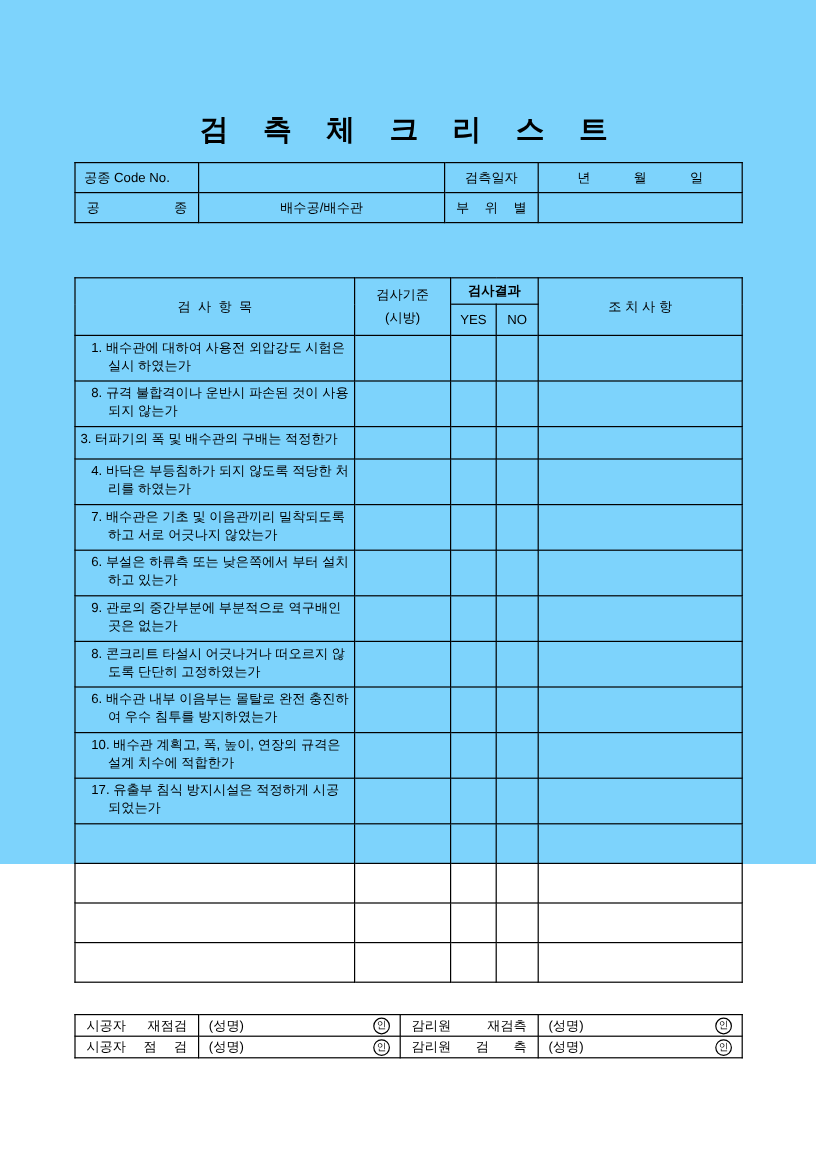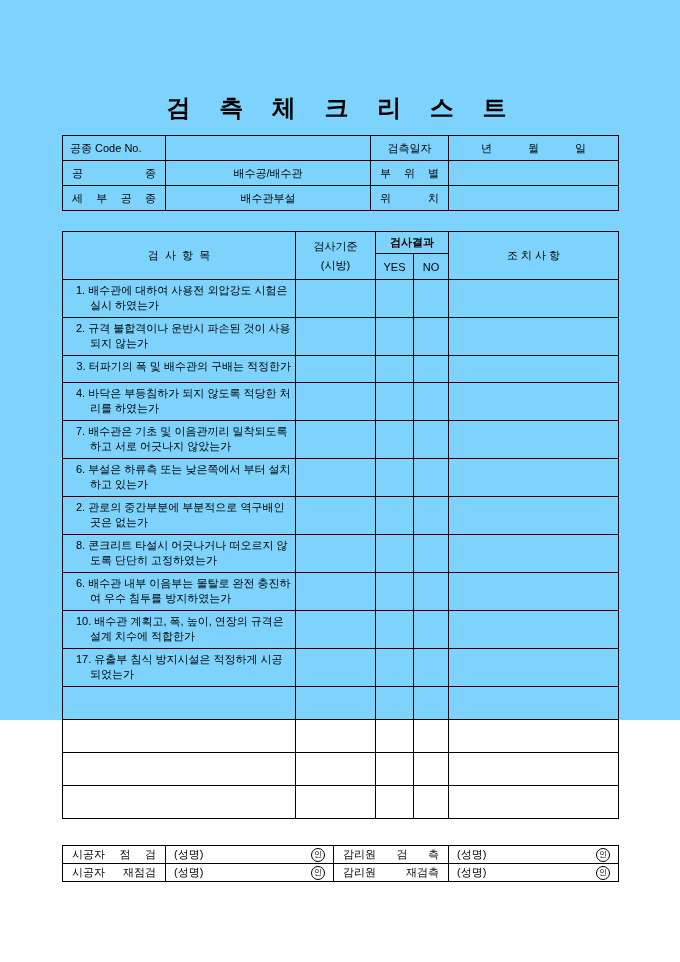--- a/index.html
+++ b/index.html
@@ -51,21 +51,21 @@
   .pre { white-space: pre; }
   .std-head div { line-height: 1.7; }
   .item-cell {
     text-align: left;
     padding: 3px 4px 3px 18px;
     text-indent: -14px;
     line-height: 1.35;
     vertical-align: top;
   }
   .row-2line td { height: 38px; padding-left: 27px; }
-  .row-1line td { height: 27px; text-align: right; }
+  .row-1line td { height: 27px; }
   .row-empty td { height: 33px; }
 
   
   .sign-table { top: 845px; }
   .sign-table td { height: 18px; }
   .sign-inner {
     display: flex; justify-content: space-between; align-items: center;
     padding: 0 8px;
   }
   .seal {
@@ -93,26 +93,20 @@
       <tr>
         <td class="cell-left">공종 Code No.</td>
         <td class="cell-center"></td>
         <td class="cell-center">검측일자</td>
         <td class="date-cell">년 월 일</td>
       </tr>
       <tr>
         <td class="cell-justify">공 종</td>
         <td class="cell-center">배수공/배수관</td>
         <td class="cell-justify">부 위 별</td>
-        <td class="cell-center"></td>
-      </tr>
-      <tr>
-        <td class="cell-justify">세 부 공 종</td>
-        <td class="cell-center">배수관부설</td>
-        <td class="cell-justify">위 치</td>
         <td class="cell-center"></td>
       </tr>
     </tbody>
   </table>
 
   <table class="main-table">
     <colgroup>
       <col style="width:233px">
         <col style="width:80px">
         <col style="width:38px">
@@ -136,21 +130,21 @@
     </thead>
     <tbody>
       <tr class="row-2line">
         <td class="item-cell">1. 배수관에 대하여 사용전 외압강도 시험은 실시 하였는가</td>
         <td></td>
         <td></td>
         <td></td>
         <td></td>
       </tr>
       <tr class="row-2line">
-        <td class="item-cell">2. 규격 불합격이나 운반시 파손된 것이 사용되지 않는가</td>
+        <td class="item-cell">8. 규격 불합격이나 운반시 파손된 것이 사용되지 않는가</td>
         <td></td>
         <td></td>
         <td></td>
         <td></td>
       </tr>
       <tr class="row-1line">
         <td class="item-cell">3. 터파기의 폭 및 배수관의 구배는 적정한가</td>
         <td></td>
         <td></td>
         <td></td>
@@ -171,21 +165,21 @@
         <td></td>
       </tr>
       <tr class="row-2line">
         <td class="item-cell">6. 부설은 하류측 또는 낮은쪽에서 부터 설치하고 있는가</td>
         <td></td>
         <td></td>
         <td></td>
         <td></td>
       </tr>
       <tr class="row-2line">
-        <td class="item-cell">2. 관로의 중간부분에 부분적으로 역구배인 곳은 없는가</td>
+        <td class="item-cell">9. 관로의 중간부분에 부분적으로 역구배인 곳은 없는가</td>
         <td></td>
         <td></td>
         <td></td>
         <td></td>
       </tr>
       <tr class="row-2line">
         <td class="item-cell">8. 콘크리트 타설시 어긋나거나 떠오르지 않도록 단단히 고정하였는가</td>
         <td></td>
         <td></td>
         <td></td>
@@ -245,44 +239,44 @@
 
   <table class="sign-table">
     <colgroup>
       <col style="width:103px">
         <col style="width:168px">
         <col style="width:115px">
         <col style="width:170px">
     </colgroup>
     <tbody>
       <tr>
+        <td class="cell-justify">시공자 재점검</td>
+        <td>
+          <div class="sign-inner">
+            <span>(성명)</span>
+            <span class="seal">인</span>
+          </div>
+        </td>
+        <td class="cell-justify">감리원 재검측</td>
+        <td>
+          <div class="sign-inner">
+            <span>(성명)</span>
+            <span class="seal">인</span>
+          </div>
+        </td>
+      </tr>
+      <tr>
         <td class="cell-justify">시공자 점 검</td>
         <td>
           <div class="sign-inner">
             <span>(성명)</span>
             <span class="seal">인</span>
           </div>
         </td>
         <td class="cell-justify">감리원 검 측</td>
-        <td>
-          <div class="sign-inner">
-            <span>(성명)</span>
-            <span class="seal">인</span>
-          </div>
-        </td>
-      </tr>
-      <tr>
-        <td class="cell-justify">시공자 재점검</td>
-        <td>
-          <div class="sign-inner">
-            <span>(성명)</span>
-            <span class="seal">인</span>
-          </div>
-        </td>
-        <td class="cell-justify">감리원 재검측</td>
         <td>
           <div class="sign-inner">
             <span>(성명)</span>
             <span class="seal">인</span>
           </div>
         </td>
       </tr>
     </tbody>
   </table>
 

